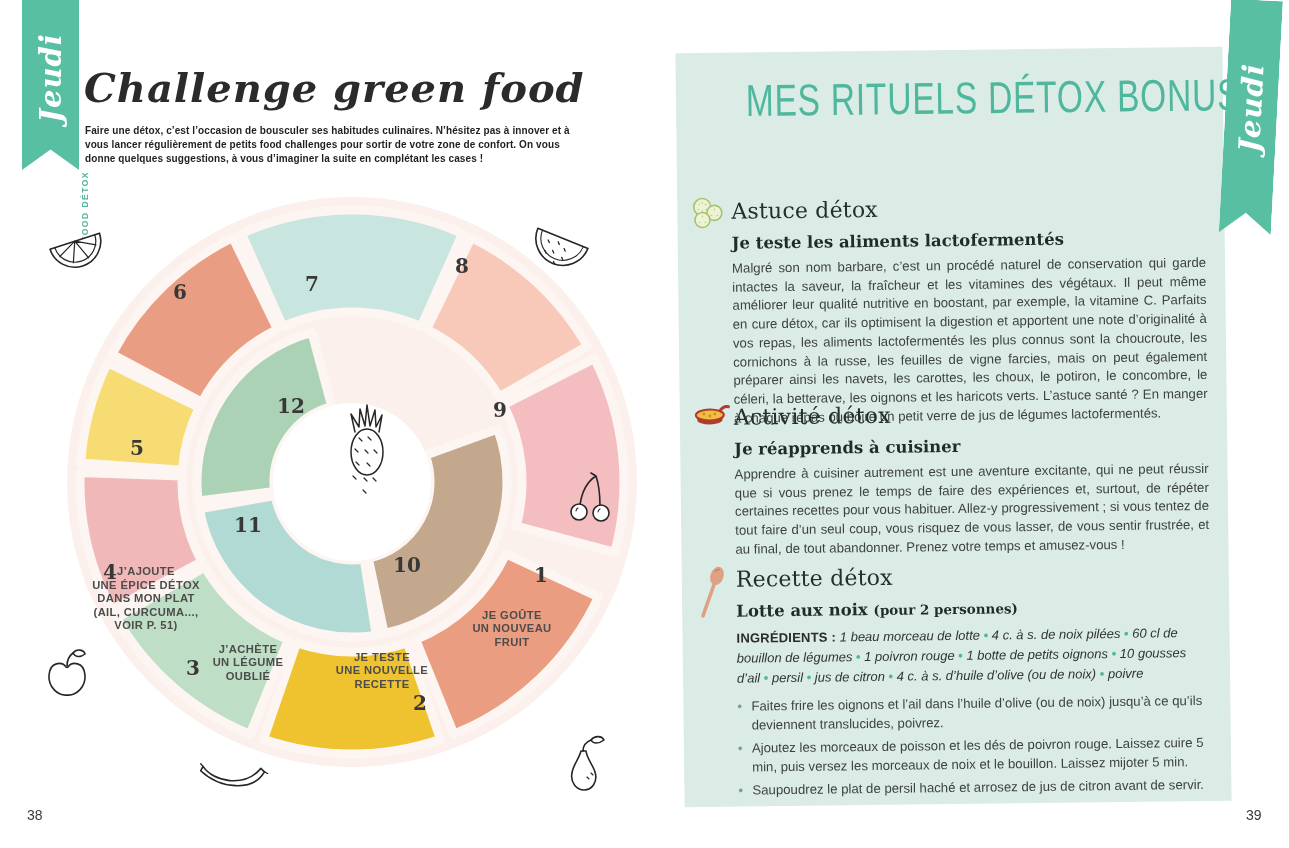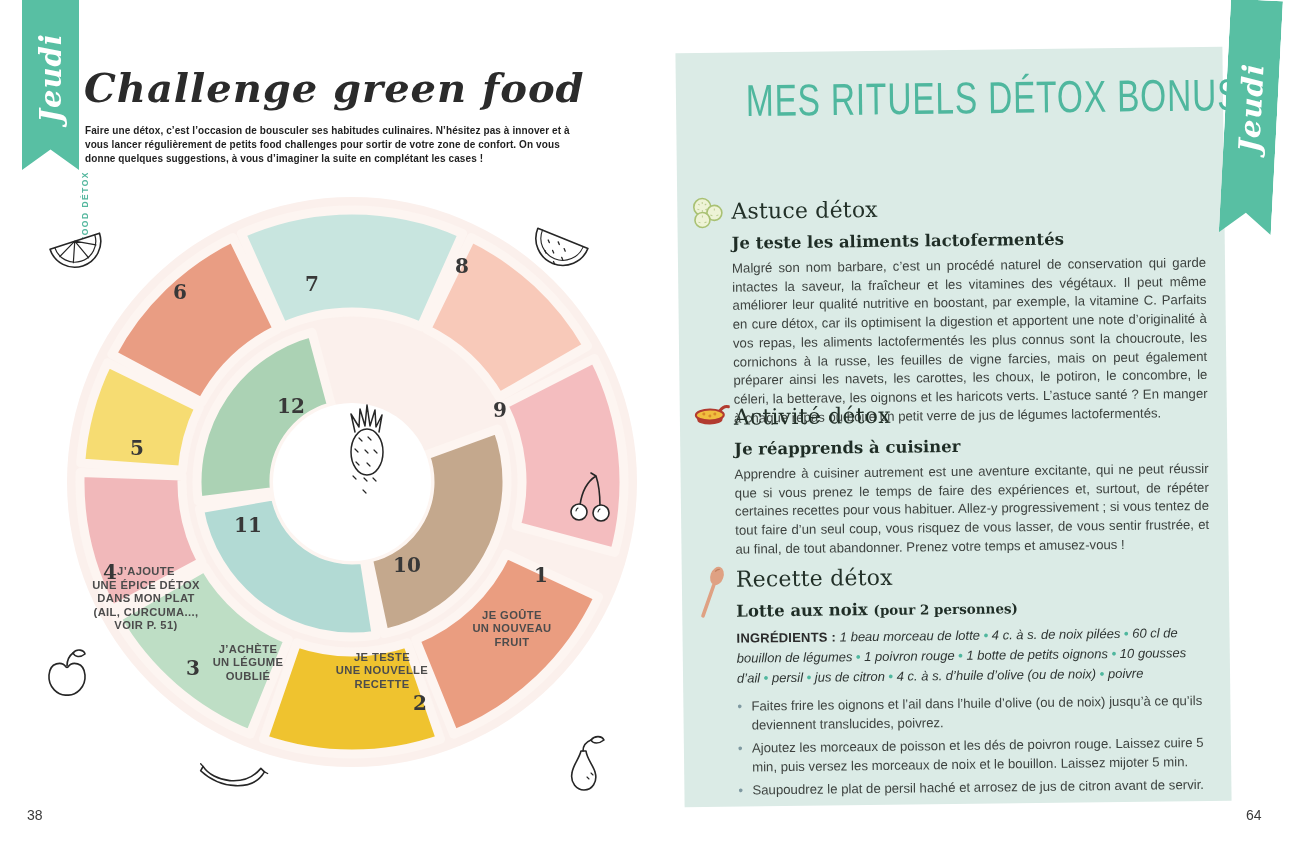--- a/index.html
+++ b/index.html
@@ -216,14 +216,14 @@
         <li><span>Ajoutez les morceaux de poisson et les dés de poivron rouge. Laissez cuire 5 min, puis versez les morceaux de noix et le bouillon. Laissez mijoter 5 min.</span></li>
         <li><span>Saupoudrez le plat de persil haché et arrosez de jus de citron avant de servir.</span></li>
       </ul>
     </div>
   </div>
 
   <div class="ribbon ribbon-right">
     <span class="day">Jeudi</span>
   </div>
 
-  <div class="page-num pn-right">64</div>
+  <div class="page-num pn-right">39</div>
 </div>
 
 </body></html>

